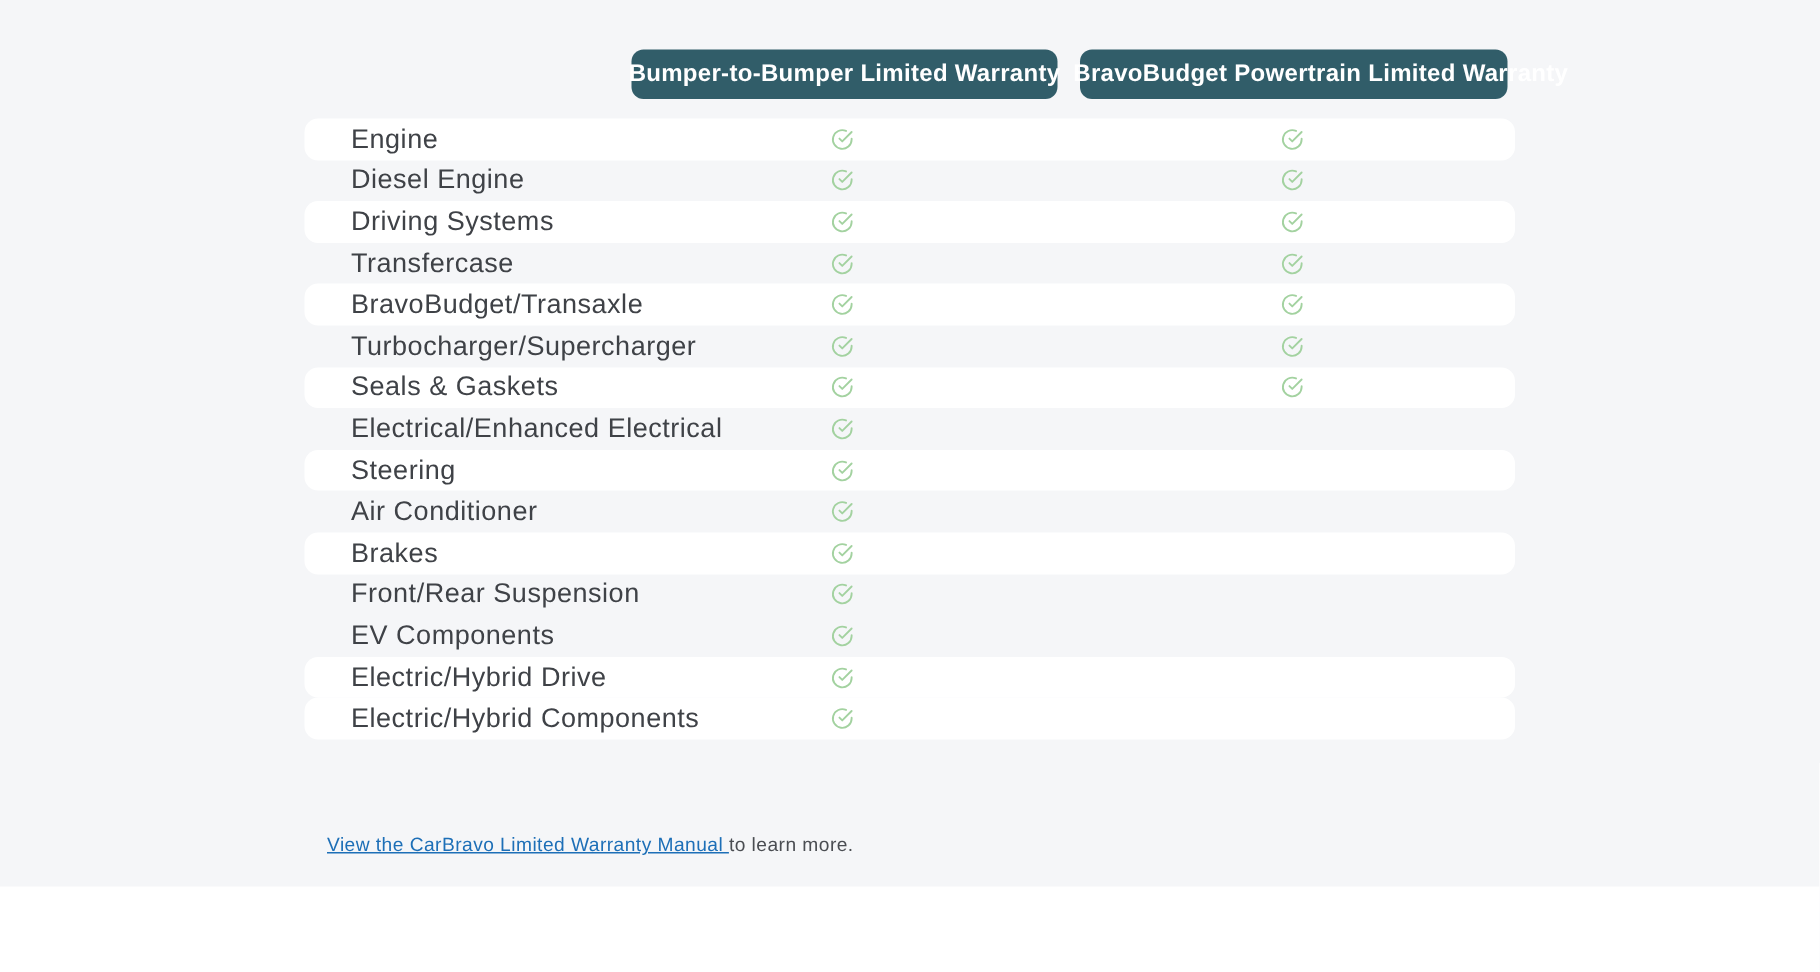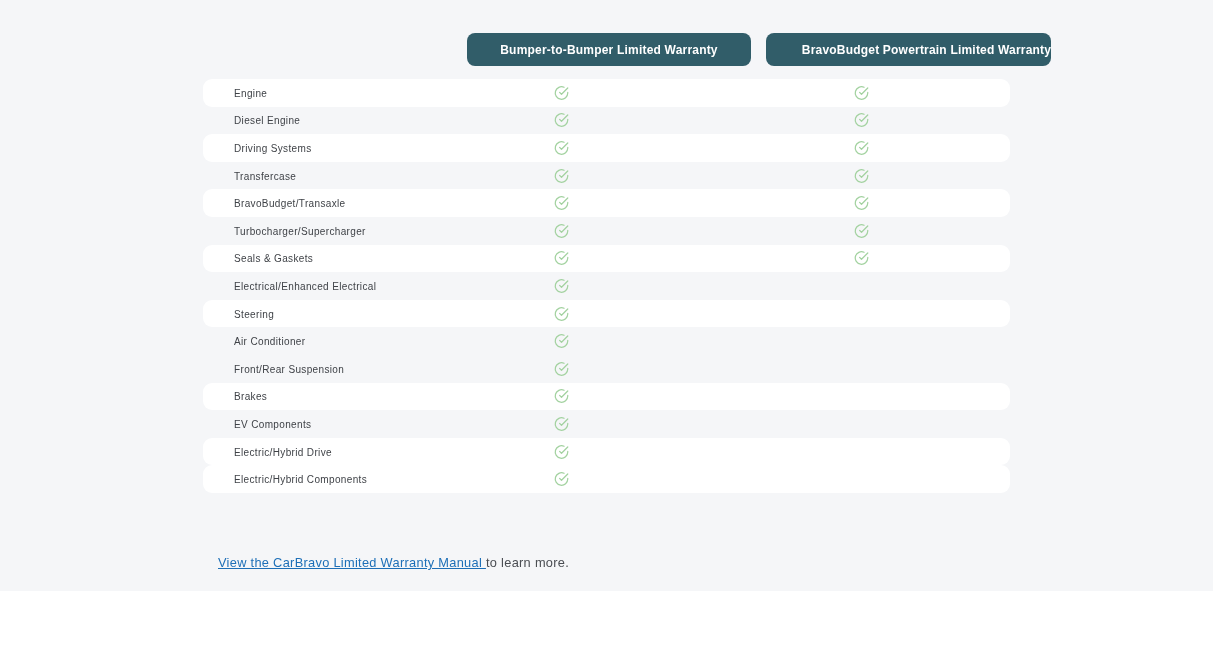--- a/index.html
+++ b/index.html
@@ -4,31 +4,31 @@
 <style>
   :root{
     --bg:#f5f6f8; --teal:#315d69; --green:#a3d2a0; --link:#1d6fb7; --text:#3f4247;
   }
   *{margin:0;padding:0;box-sizing:border-box;}
   body{background:#fff;font-family:"Liberation Sans",sans-serif;}
   .page{position:relative;width:1213px;height:648px;background:#ffffff;overflow:hidden;}
   .content{position:absolute;top:0;left:0;width:1213px;height:591px;background:var(--bg);}
   .col-btn{
     position:absolute;top:33px;height:33px;background:var(--teal);color:#fff;
-    font-weight:bold;font-size:12px;letter-spacing:.2px;border-radius:8px;
-    display:flex;align-items:center;justify-content:center;cursor:pointer;white-space:nowrap;margin-left:46px;
+    font-weight:bold;font-size:16px;letter-spacing:.2px;border-radius:8px;
+    display:flex;align-items:center;justify-content:center;cursor:pointer;white-space:nowrap;
   }
   .btn1{left:421px;width:284px;}
   .btn2{left:720px;width:285px;padding-left:36px;}
   .table{position:absolute;left:203px;top:79px;width:807px;}
   .row{position:relative;height:27.6px;}
   .row-white{background:#ffffff;border-radius:9px;}
   .row-label{
     position:absolute;left:31px;top:50%;transform:translateY(-50%);
-    font-size:10px;color:var(--text);letter-spacing:.35px;white-space:nowrap;
+    font-size:18px;color:var(--text);letter-spacing:.35px;white-space:nowrap;
   }
   .check{position:absolute;top:50%;transform:translateY(-50%);width:15px;height:15px;color:var(--green);}
   .check svg{display:block;width:15px;height:15px;}
   .check-1{left:351px;}
   .check-2{left:651px;}
   .footer{position:absolute;left:218px;top:555px;font-size:12.8px;color:#4a4d52;letter-spacing:.3px;white-space:nowrap;}
   .manual-link{color:var(--link);text-decoration:underline;cursor:pointer;}
 </style>
 </head>
 <body>
@@ -166,31 +166,31 @@
         </div>
         <div class="row">
           <span class="row-label">Air Conditioner</span>
           <span class="check check-1">
             <svg viewBox="0 0 24 24" fill="none" stroke="currentColor" stroke-width="2" stroke-linecap="round" stroke-linejoin="round">
               <path d="M22 11.08V12a10 10 0 1 1-5.93-9.14"></path>
               <polyline points="22 4 12 14.01 9 11.01"></polyline>
             </svg>
           </span>
         </div>
+        <div class="row row-white">
+          <span class="row-label">Brakes</span>
+          <span class="check check-1">
+            <svg viewBox="0 0 24 24" fill="none" stroke="currentColor" stroke-width="2" stroke-linecap="round" stroke-linejoin="round">
+              <path d="M22 11.08V12a10 10 0 1 1-5.93-9.14"></path>
+              <polyline points="22 4 12 14.01 9 11.01"></polyline>
+            </svg>
+          </span>
+        </div>
         <div class="row">
           <span class="row-label">Front/Rear Suspension</span>
-          <span class="check check-1">
-            <svg viewBox="0 0 24 24" fill="none" stroke="currentColor" stroke-width="2" stroke-linecap="round" stroke-linejoin="round">
-              <path d="M22 11.08V12a10 10 0 1 1-5.93-9.14"></path>
-              <polyline points="22 4 12 14.01 9 11.01"></polyline>
-            </svg>
-          </span>
-        </div>
-        <div class="row row-white">
-          <span class="row-label">Brakes</span>
           <span class="check check-1">
             <svg viewBox="0 0 24 24" fill="none" stroke="currentColor" stroke-width="2" stroke-linecap="round" stroke-linejoin="round">
               <path d="M22 11.08V12a10 10 0 1 1-5.93-9.14"></path>
               <polyline points="22 4 12 14.01 9 11.01"></polyline>
             </svg>
           </span>
         </div>
         <div class="row">
           <span class="row-label">EV Components</span>
           <span class="check check-1">

